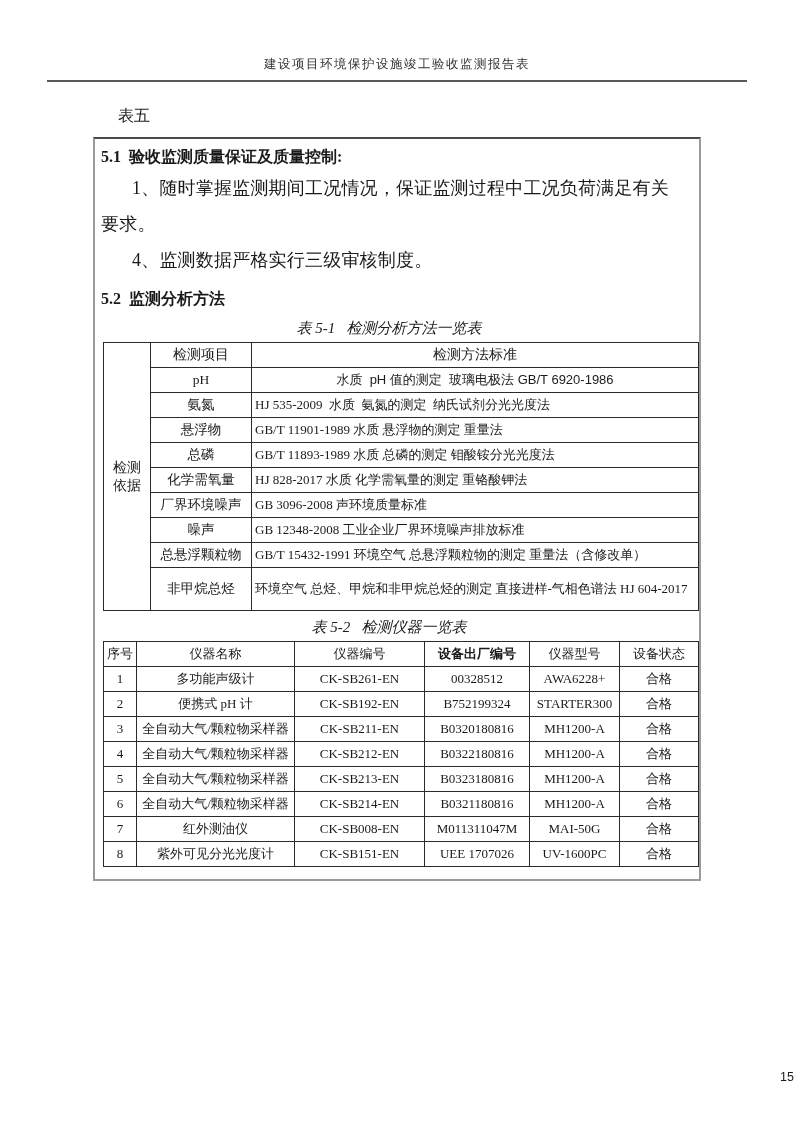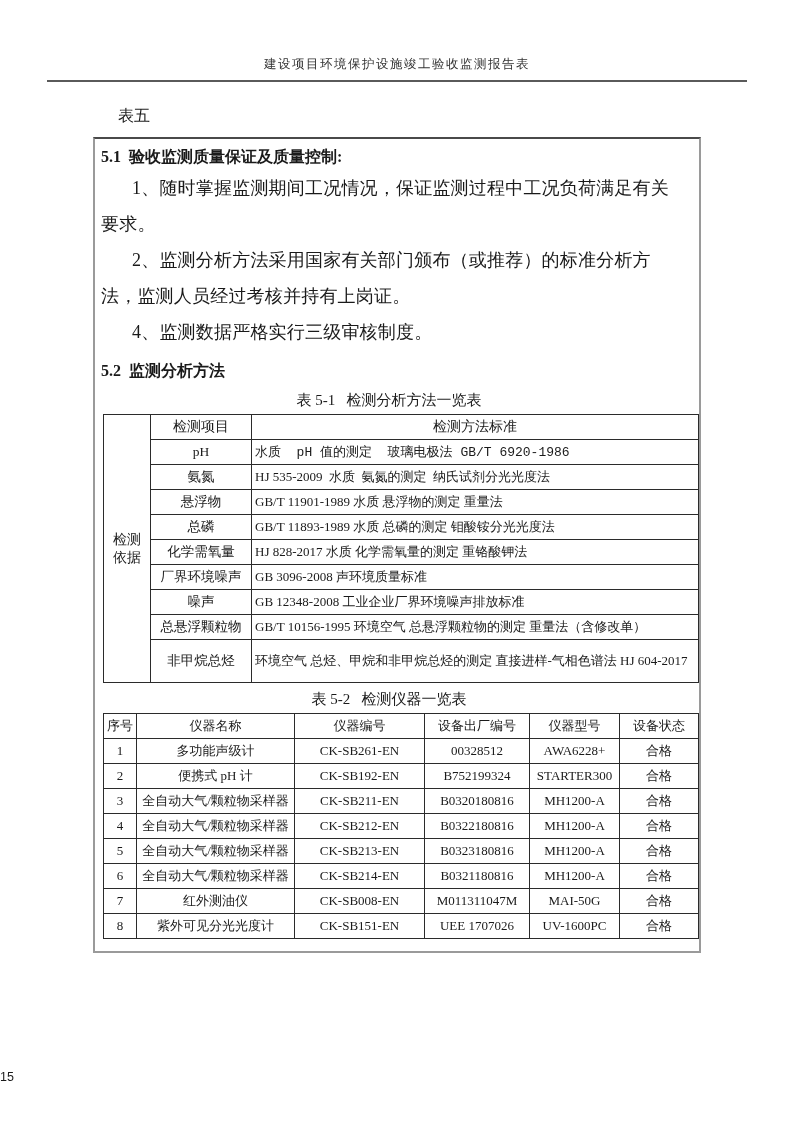--- a/index.html
+++ b/index.html
@@ -35,47 +35,47 @@
     font-size:16px; font-weight:bold; line-height:26px;
     white-space:pre-wrap;
   }
   .para {
     font-size:18px; line-height:36px; margin:0;
     text-indent:31px; letter-spacing:0.2px;
   }
   .h52 { margin-top:8px; }
   .caption {
     text-align:center; font-size:15px; line-height:27px;
-    margin-top:3px; white-space:pre-wrap;
+    margin-top:3px; white-space:pre-wrap;font-style:italic;
   }
   table {
     border-collapse:collapse; table-layout:fixed;
     margin-left:2px; width:595px;
     font-size:13.5px;
   }
   td {
     border:1px solid #2b2b2b;
     height:24px; padding:0 3px;
     text-align:center; vertical-align:middle;
     overflow:hidden;
   }
   .method { text-align:left; font-size:13px; white-space:pre-wrap; }
-  .sans { font-family:Liberation Mono, monospace; font-size:13px; }
+  .sans { font-family:Liberation Sans, sans-serif; font-size:13px;text-align:center; }
   .rowhead { font-size:14px; }
-  .bold { font-weight:normal; }
+  .bold { font-weight:bold; }
   .t2 td { font-size:13px; white-space:nowrap; }
   .h53 { margin-top:6px; }
   .h54 {
     margin-top:30px;
     font-family:"Liberation Sans","DejaVu Sans",sans-serif;
     white-space:pre-wrap;
   }
   .page-num {
     position:absolute; top:1054px; left:0; right:0;
-    text-align:left; font-size:12.5px;
+    text-align:right; font-size:12.5px;
     font-family:"Liberation Sans","DejaVu Sans",sans-serif;
   }
   .page-bottom-edge {
     position:absolute; bottom:0; left:0; width:100%; height:6px;
     background:linear-gradient(#fdfdfd,#c9ced2);
   }
 </style>
 </head>
 <body>
 
@@ -84,21 +84,20 @@
   <div class="doc-header">
     <span>建设项目环境保护设施竣工验收监测报告表</span>
   </div>
 
   <div class="table-five">表五</div>
 
   <div class="main-box">
 
     <div class="h-bold">5.1  验收监测质量保证及质量控制:</div>
     <p class="para">1、随时掌握监测期间工况情况，保证监测过程中工况负荷满足有关要求。</p>
-    <p class="para">2、监测分析方法采用国家有关部门颁布（或推荐）的标准分析方法，监测人员经过考核并持有上岗证。</p>
     <p class="para">4、监测数据严格实行三级审核制度。</p>
 
     <div class="h-bold h52">5.2  监测分析方法</div>
 
     <div class="caption">表 5-1   检测分析方法一览表</div>
 
     <table class="t1">
       <colgroup>
           <col style="width:47px">
           <col style="width:101px">
@@ -133,21 +132,21 @@
         <tr>
           <td>厂界环境噪声</td>
           <td class="method">GB 3096-2008 声环境质量标准</td>
         </tr>
         <tr>
           <td>噪声</td>
           <td class="method">GB 12348-2008 工业企业厂界环境噪声排放标准</td>
         </tr>
         <tr>
           <td>总悬浮颗粒物</td>
-          <td class="method">GB/T 10156-1995 环境空气 总悬浮颗粒物的测定 重量法（含修改单）</td>
+          <td class="method">GB/T 15432-1991 环境空气 总悬浮颗粒物的测定 重量法（含修改单）</td>
         </tr>
         <tr>
           <td>非甲烷总烃</td>
           <td class="method" style="height:42px">环境空气 总烃、甲烷和非甲烷总烃的测定 直接进样-气相色谱法 HJ 604-2017</td>
         </tr>
       </tbody>
     </table>
 
 
     <div class="caption">表 5-2   检测仪器一览表</div>

